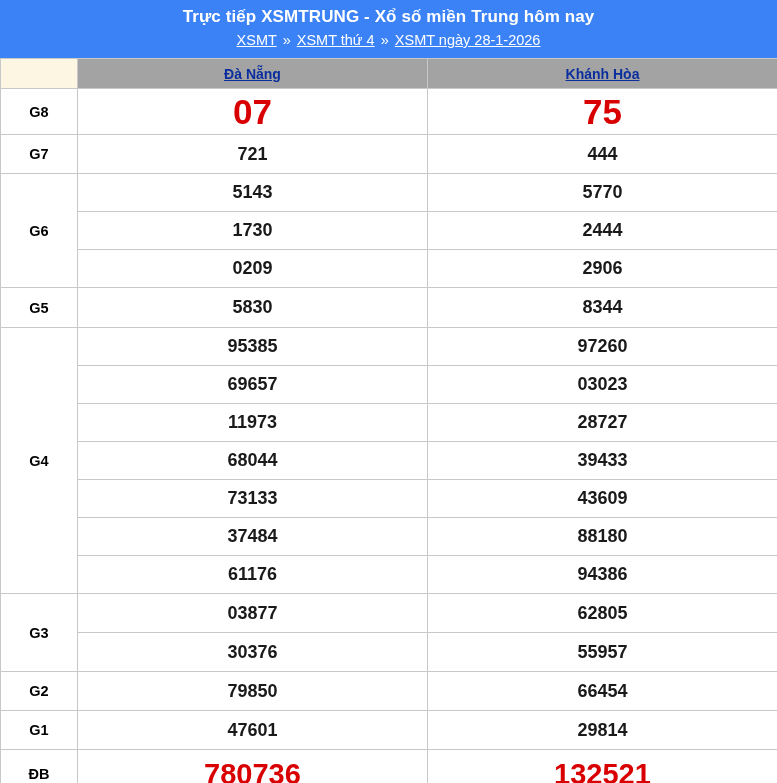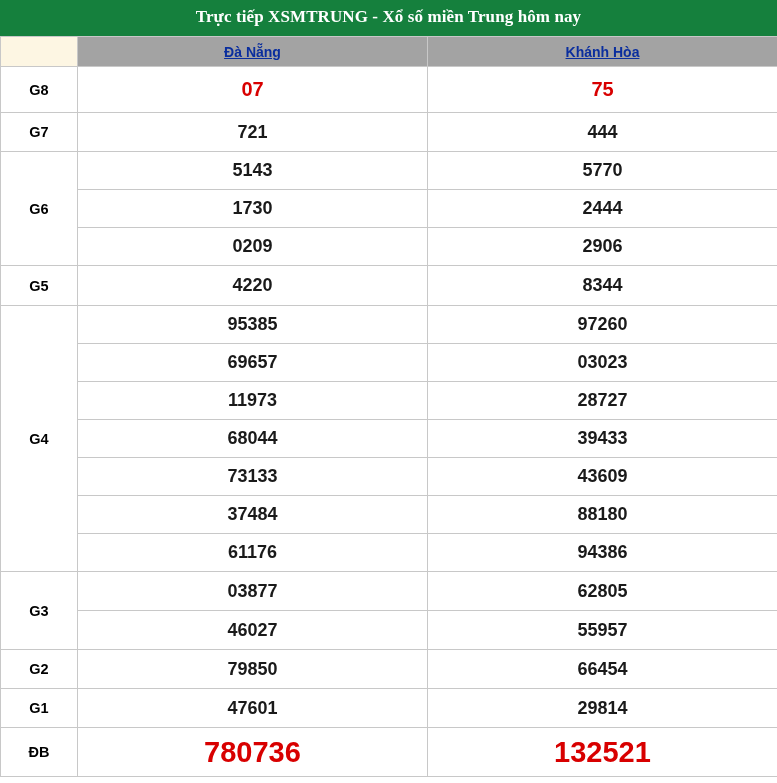--- a/index.html
+++ b/index.html
@@ -11,25 +11,24 @@
     width: 777px;
     font-family: "Liberation Sans", sans-serif;
     color: #000000;
   }
   .page {
     width: 777px;
     box-sizing: border-box;
   }
   
   .header {
-    background: #15803d;
+    background: #3b82f6;
     color: #ffffff;
     text-align: center;
     padding: 6px 0 8px 0;
-    font-family: Liberation Serif, serif;
   }
   .header-title {
     font-size: 17px;
     font-weight: bold;
     line-height: 22px;
     letter-spacing: 0.1px;
   }
   .breadcrumb {
     font-size: 14.5px;
     line-height: 20px;
@@ -80,37 +79,44 @@
   td.num {
     font-size: 18px;
     font-weight: bold;
     color: #1a1a1a;
     padding: 0;
     height: 37px;
   }
   tr.g8 td.num, tr.db td.num {
     color: #d80000;
   }
-  tr.g8 td.num { font-size: 20px; height: 45px; }
+  tr.g8 td.num { font-size: 35px; height: 45px; }
   tr.db td.num { font-size: 29px; height: 48px; }
   tr.g7 td.num { height: 38px; }
   tr.g6 td.num { height: 37px; text-align: center; }
   tr.g5 td.num { height: 39px; }
   tr.g4 td.num { height: 37px; }
   tr.g3 td.num { height: 38px; }
   tr.g2 td.num { height: 38px; }
   tr.g1 td.num { height: 38px; }
 </style>
 </head>
 <body>
 
 <div class="page">
 
   <div class="header">
     <div class="header-title">Trực tiếp XSMTRUNG - Xổ số miền Trung hôm nay</div>
+    <div class="breadcrumb">
+      <a href="#">XSMT</a>
+      <span class="sep">»</span>
+      <a href="#">XSMT thứ 4</a>
+      <span class="sep">»</span>
+      <a href="#">XSMT ngày 28-1-2026</a>
+    </div>
   </div>
 
   <table class="lottery">
     <colgroup>
       <col class="c-label">
       <col class="c-prov">
       <col class="c-prov">
     </colgroup>
     <thead>
       <tr>
@@ -146,21 +152,21 @@
         <td class="num">1730</td>
         <td class="num">2444</td>
       </tr>
       <tr class="g6">
         <td class="num">0209</td>
         <td class="num">2906</td>
       </tr>
 
       <tr class="g5">
         <td class="prize-label">G5</td>
-        <td class="num">4220</td>
+        <td class="num">5830</td>
         <td class="num">8344</td>
       </tr>
 
       <tr class="g4">
         <td class="prize-label" rowspan="7">G4</td>
         <td class="num">95385</td>
         <td class="num">97260</td>
       </tr>
       <tr class="g4">
         <td class="num">69657</td>
@@ -186,21 +192,21 @@
         <td class="num">61176</td>
         <td class="num">94386</td>
       </tr>
 
       <tr class="g3">
         <td class="prize-label" rowspan="2">G3</td>
         <td class="num">03877</td>
         <td class="num">62805</td>
       </tr>
       <tr class="g3">
-        <td class="num">46027</td>
+        <td class="num">30376</td>
         <td class="num">55957</td>
       </tr>
 
       <tr class="g2">
         <td class="prize-label">G2</td>
         <td class="num">79850</td>
         <td class="num">66454</td>
       </tr>
 
       <tr class="g1">

